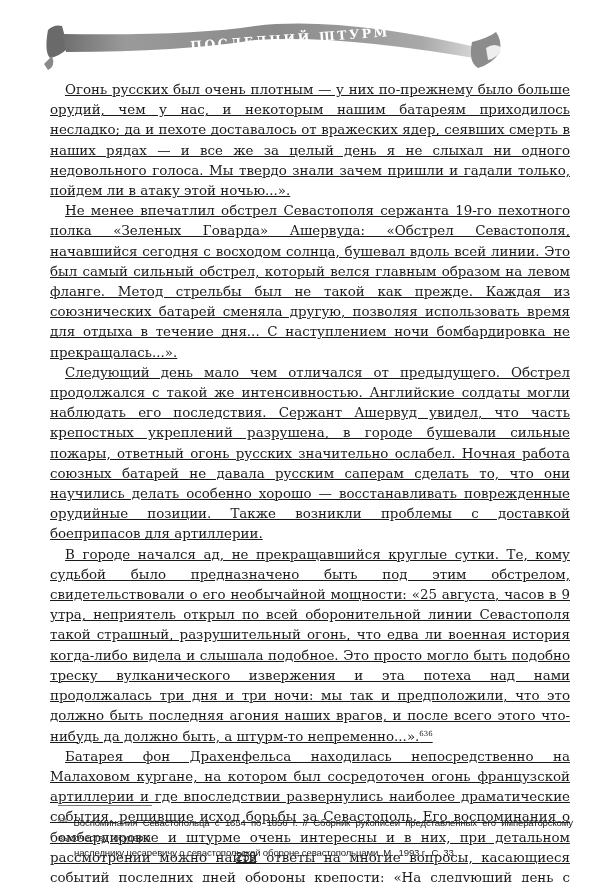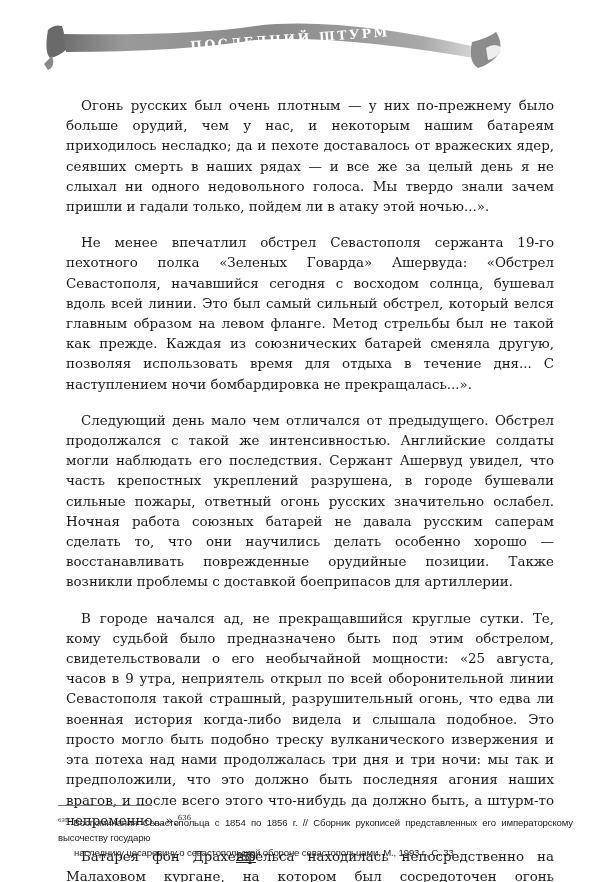--- a/index.html
+++ b/index.html
@@ -4,21 +4,21 @@
 <style>
   html, body { margin: 0; padding: 0; background: #ffffff; }
   body { width: 600px; height: 882px; position: relative; overflow: hidden; color: #1a1a1a; }
   .banner { position: absolute; left: 40px; top: 18px; width: 470px; height: 55px; }
   .banner svg { width: 100%; height: 100%; display: block; }
   .body-text {
     position: absolute; left: 50px; top: 80px; width: 520px;
     font-family: "DejaVu Serif", serif; font-size: 13.4px; line-height: 20.2px;
     text-align: justify; color: #1a1a1a;
   }
-  .body-text p { margin: 16px; text-indent: 15px; }
+  .body-text p { margin: 0; text-indent: 15px; text-decoration: underline; }
   sup { font-size: 7px; line-height: 0; vertical-align: super; }
   .fn-rule { position: absolute; left: 58px; top: 805px; width: 94px; height: 1px; background: #777; }
   .footnote {
     position: absolute; left: 58px; top: 813px; width: 515px;
     font-family: "Liberation Sans", sans-serif; font-size: 9.6px; line-height: 15px;
     color: #222; text-align: justify; letter-spacing: -0.15px;
   }
   .fn-num { font-size: 6px; vertical-align: super; margin-right: 6px; color: #555; }
   .fn-line2 { display: block; padding-left: 16px; }
   .page-num {

